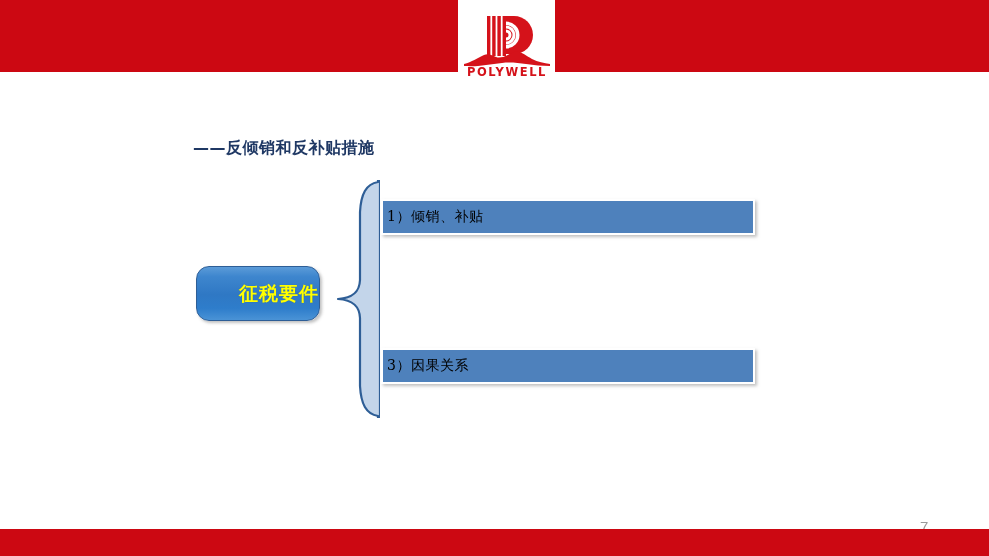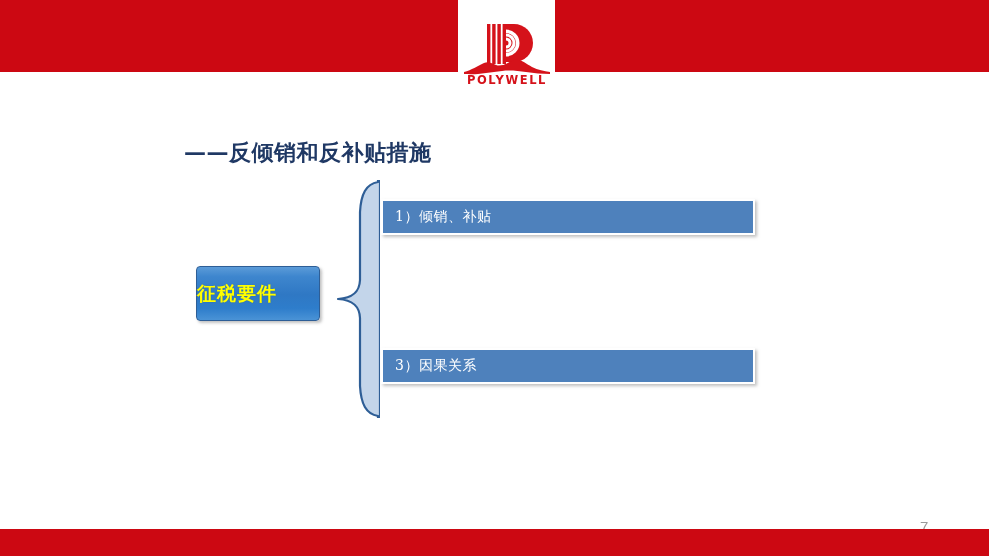--- a/index.html
+++ b/index.html
@@ -31,21 +31,21 @@
     position: absolute;
     left: 458px;
     top: 0;
     width: 97px;
     height: 76px;
     background: #ffffff;
   }
   .logo-wrap {
     position: absolute;
     left: 462px;
-    top: 20px;
+    top: 12px;
     width: 90px;
     height: 66px;
   }
 
   
   .bottom-band {
     position: absolute;
     left: 0;
     top: 529px;
     width: 989px;
@@ -70,49 +70,49 @@
     top: 85px;
     font-size: 24px;
     font-weight: bold;
     color: #1F3864;
     letter-spacing: 1px;
     white-space: nowrap;
     font-family: "DejaVu Sans", "Liberation Sans", sans-serif;
   }
   .heading-2 {
     position: absolute;
-    left: 184px;
+    left: 193px;
     top: 138px;
-    font-size: 22px;
+    font-size: 16px;
     font-weight: bold;
     color: #1F3864;
     letter-spacing: 0.5px;
     white-space: nowrap;
     font-family: "DejaVu Sans", "Liberation Sans", sans-serif;
   }
 
   
   .source-box {
     position: absolute;
     left: 196px;
     top: 266px;
     width: 122px;
     height: 53px;
     border: 1px solid #2E5E96;
-    border-radius: 4px;
+    border-radius: 13px;
     background: linear-gradient(to bottom,
                 #5B9BD8 0%,
                 #3E86CE 18%,
                 #2F78C4 52%,
                 #2E7DCB 78%,
                 #4A93D6 100%);
     box-shadow: 2px 2px 3px rgba(120,120,120,0.45);
     display: flex;
     align-items: center;
-    justify-content: flex-start;
+    justify-content: flex-end;
   }
   .source-box-label {
     color: #FFFF00;
     font-size: 19px;
     font-weight: bold;
     letter-spacing: 1px;
     font-family: "DejaVu Sans", "Liberation Sans", sans-serif;
     text-shadow: 0 0 1px rgba(0,0,0,0.25);
   }
 
@@ -132,23 +132,23 @@
     width: 374px;
     height: 36px;
     background: #4E81BC;
     border: 2px solid #ffffff;
     box-sizing: border-box;
     box-shadow: 2px 2px 3px rgba(140,140,140,0.55);
     display: flex;
     align-items: center;
   }
   .item-box-label {
-    color: #ffffff;
+    color: #000000;
     font-size: 14px;
-    padding-left: 12px;
+    padding-left: 4px;
     letter-spacing: 0.5px;
     font-family: "DejaVu Serif", "Liberation Serif", serif;
     white-space: nowrap;
   }
   .item-1 { top: 199px; }
   .item-2 { top: 274px; }
   .item-3 { top: 348px; text-align: center; }
 </style>
 </head>
 <body>

